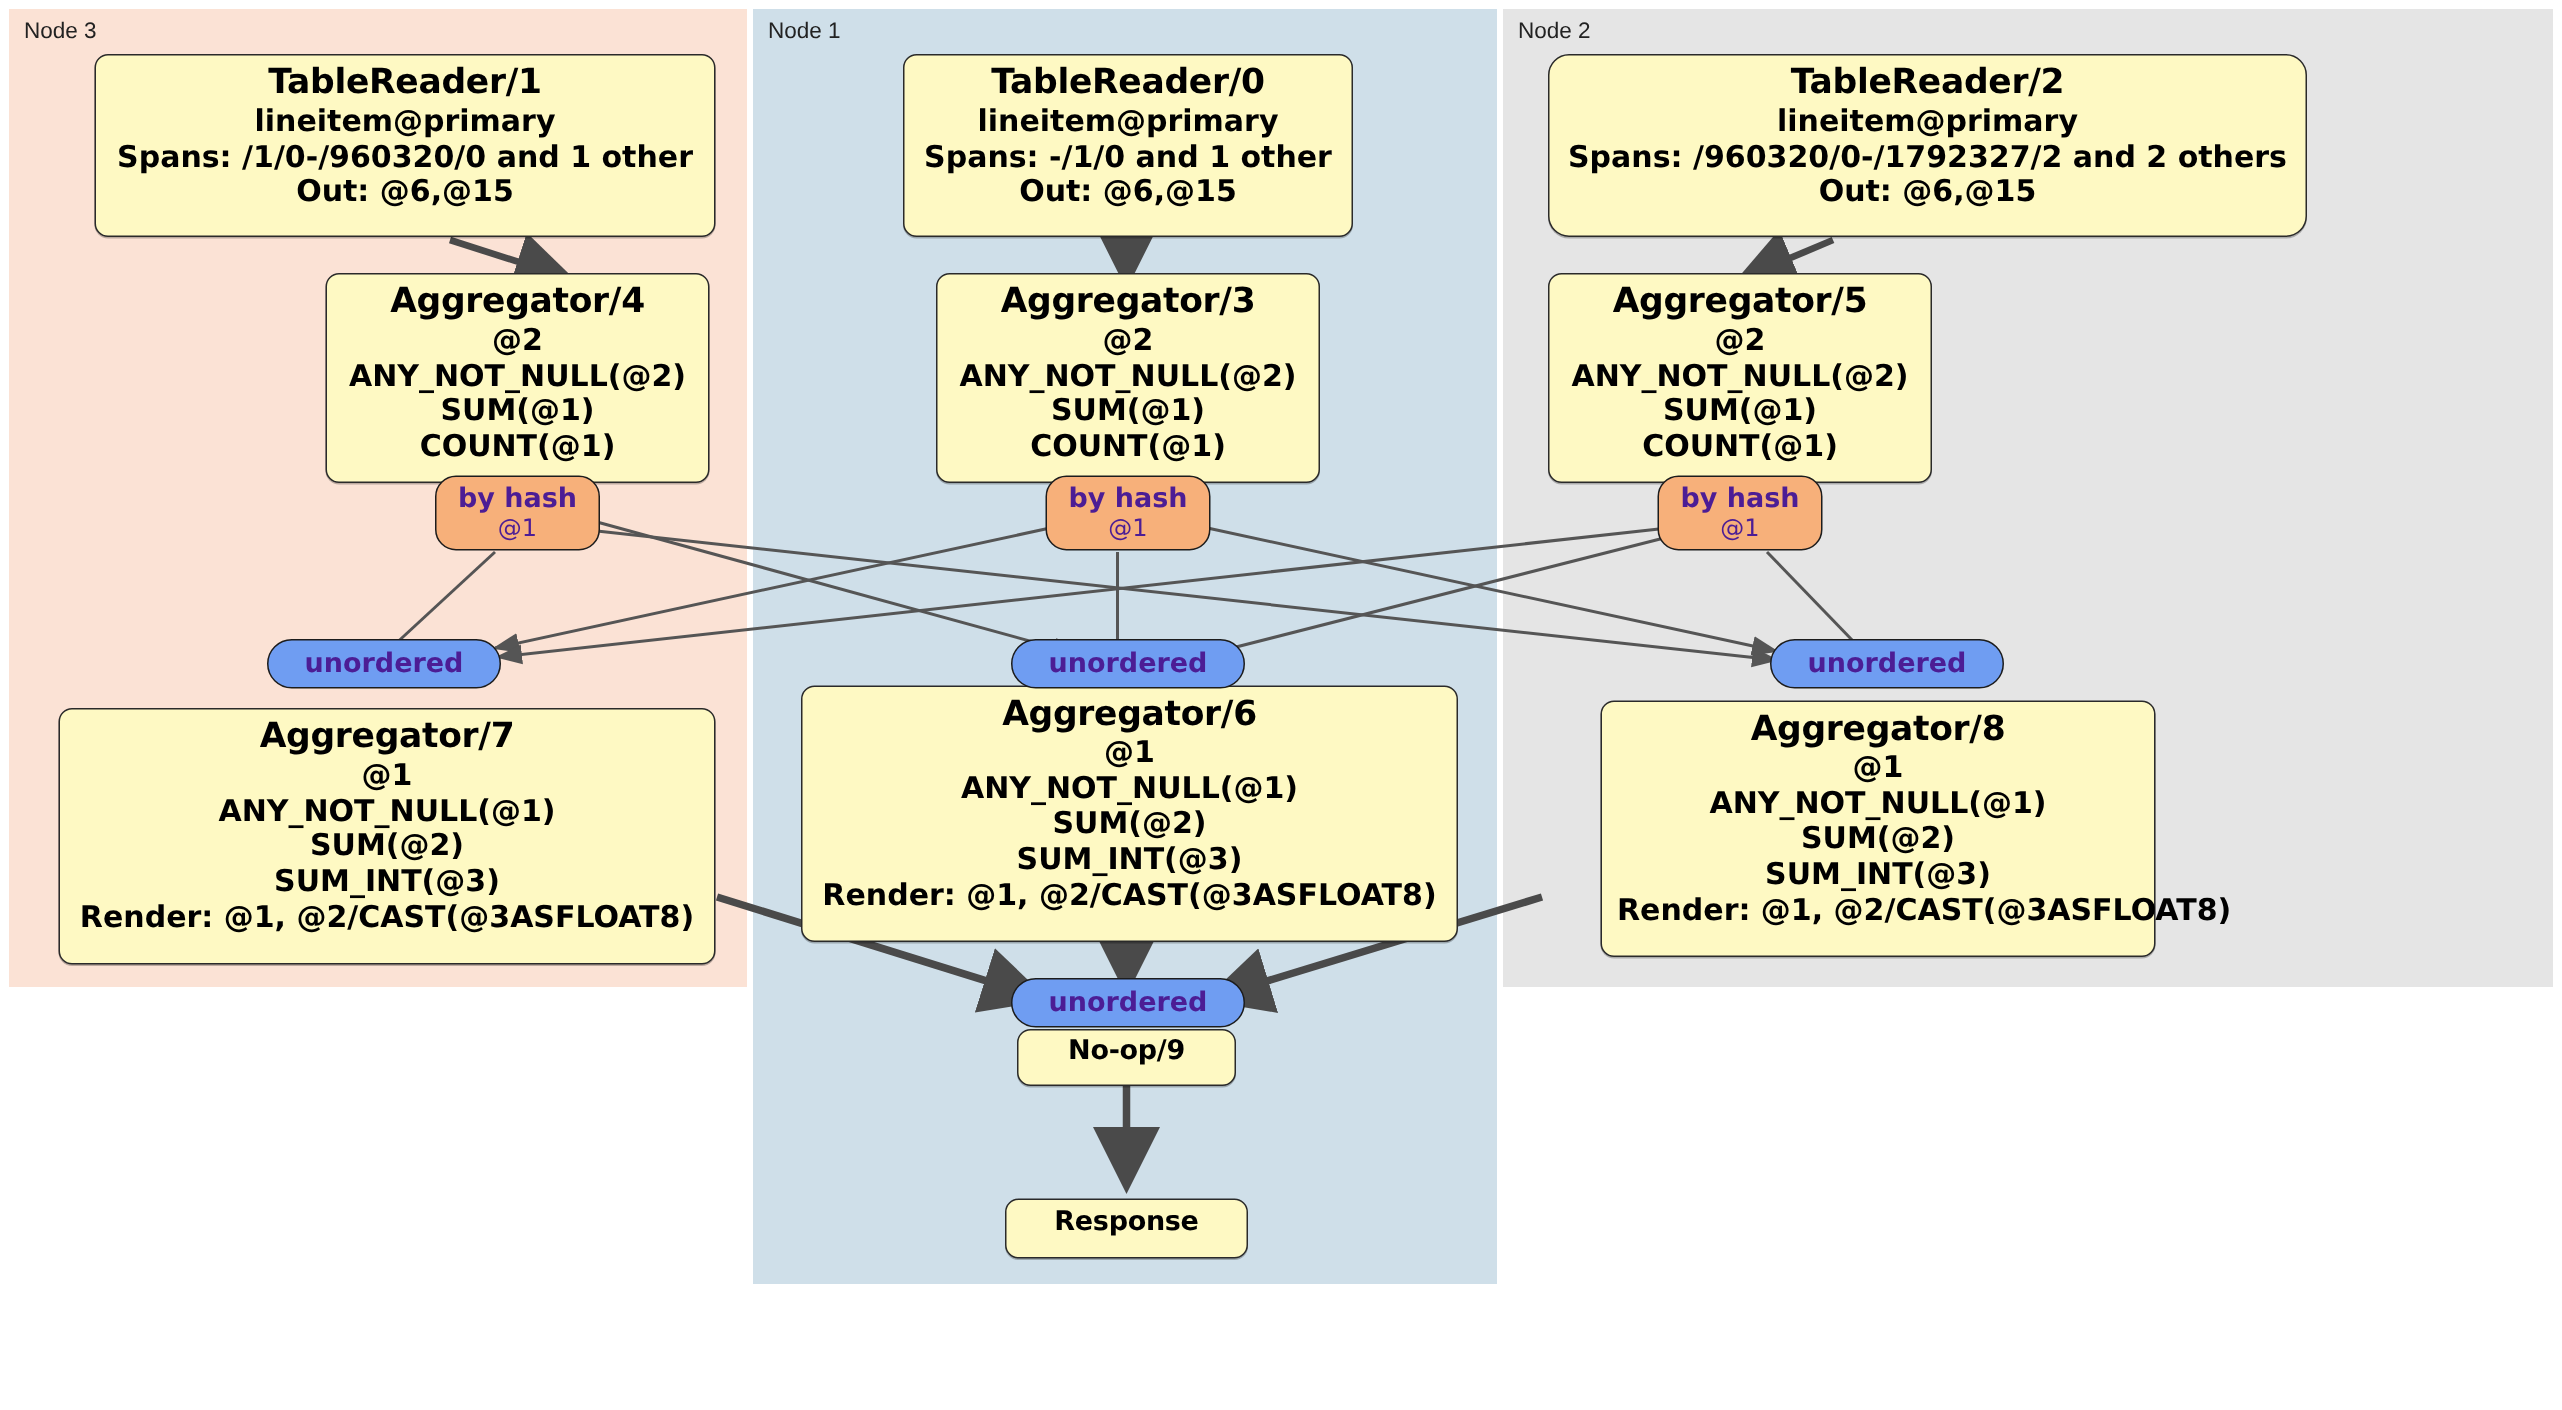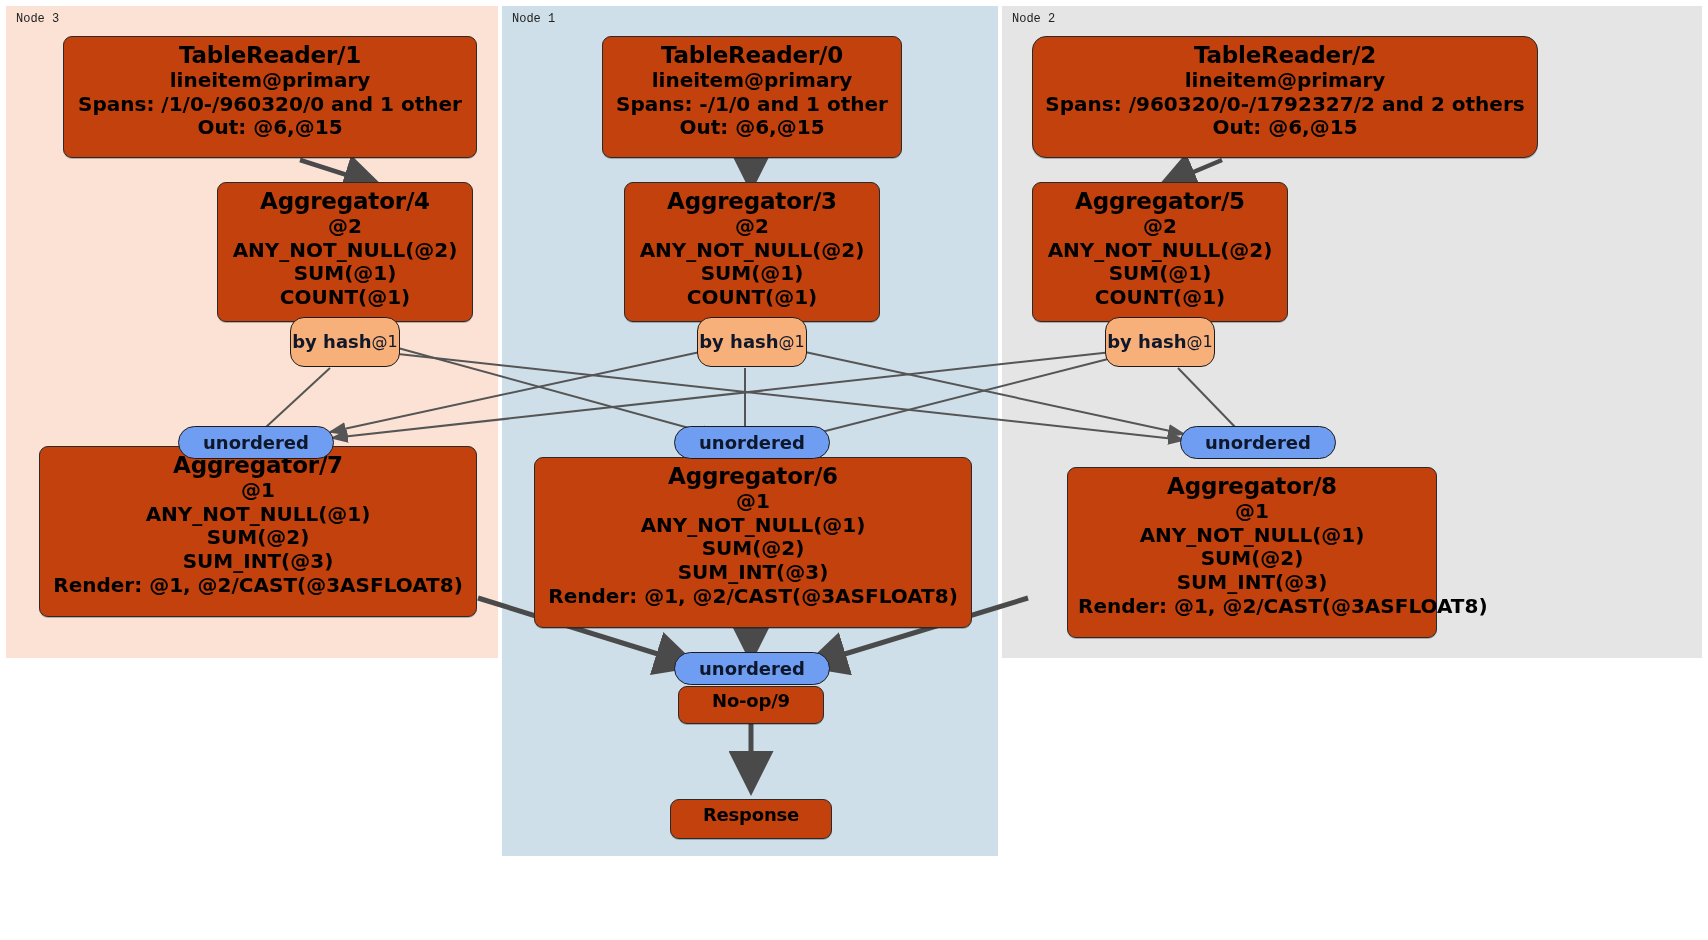--- a/index.html
+++ b/index.html
@@ -18,41 +18,41 @@
 
   
   .node-panel {
     position: absolute;
     box-sizing: border-box;
   }
   .node-panel .node-label {
     position: absolute;
     top: 6px;
     left: 10px;
-    font-size: 12px;
+    font-size: 15px;
     color: #222222;
-    font-family: Liberation Mono, monospace;
+    font-family: Liberation Sans, sans-serif;
     white-space: nowrap;
   }
 
   
   #edges {
     position: absolute;
     left: 0;
     top: 0;
     width: 1708px;
     height: 940px;
     pointer-events: none;
   }
 
   
   .proc {
     position: absolute;
     box-sizing: border-box;
-    background: #c2410c;
+    background: #fef9c3;
     border: 1.6px solid #2a2a2a;
     border-radius: 9px;
     text-align: center;
     padding: 5px 10px 7px 10px;
     color: #000000;
     line-height: 1.18;
     box-shadow: 0 1px 0 rgba(0,0,0,0.25);
   }
   .proc .ptitle {
     font-weight: bold;
@@ -66,24 +66,25 @@
     font-weight: bold;
   }
   .proc.small .ptitle { font-size: 18px; }
 
   
   .badge {
     position: absolute;
     box-sizing: border-box;
     border: 1.6px solid #1c1c1c;
     text-align: center;
-    color: #0f172a;
+    color: #4c1d95;
     line-height: 1.1;
     white-space: nowrap;
     display: flex;
+    flex-direction: column;
     justify-content: center;
     align-items: center;
   }
   .badge.hash {
     background: #f7b07a;
     border-radius: 14px;
     padding: 2px 10px;
   }
   .badge.unord {
     background: #6f9df2;
@@ -187,21 +188,21 @@
   </div>
 
   <div class="proc" style="left:1032px; top:182px; width:256px; height:140px;">
     <div class="ptitle">Aggregator/5</div>
     <div class="pline">@2</div>
     <div class="pline">ANY_NOT_NULL(@2)</div>
     <div class="pline">SUM(@1)</div>
     <div class="pline">COUNT(@1)</div>
   </div>
 
-  <div class="proc" style="left:39px; top:446px; width:438px; height:171px;">
+  <div class="proc" style="left:39px; top:472px; width:438px; height:171px;">
     <div class="ptitle">Aggregator/7</div>
     <div class="pline">@1</div>
     <div class="pline">ANY_NOT_NULL(@1)</div>
     <div class="pline">SUM(@2)</div>
     <div class="pline">SUM_INT(@3)</div>
     <div class="pline">Render: @1, @2/CAST(@3ASFLOAT8)</div>
   </div>
 
   <div class="proc" style="left:534px; top:457px; width:438px; height:171px;">
     <div class="ptitle">Aggregator/6</div>

